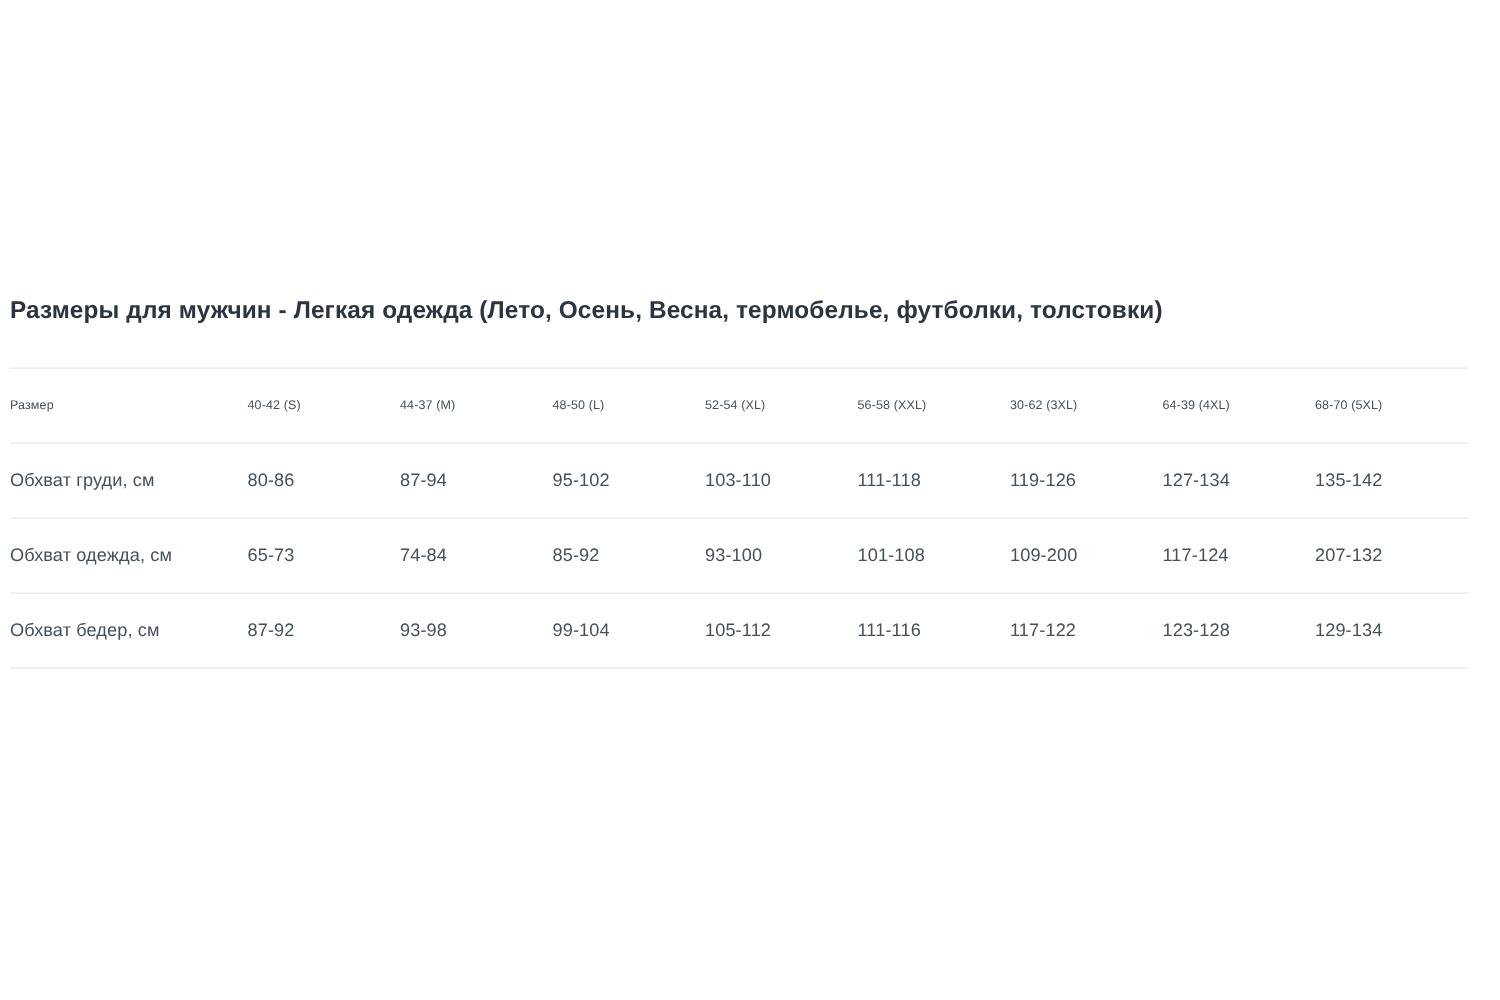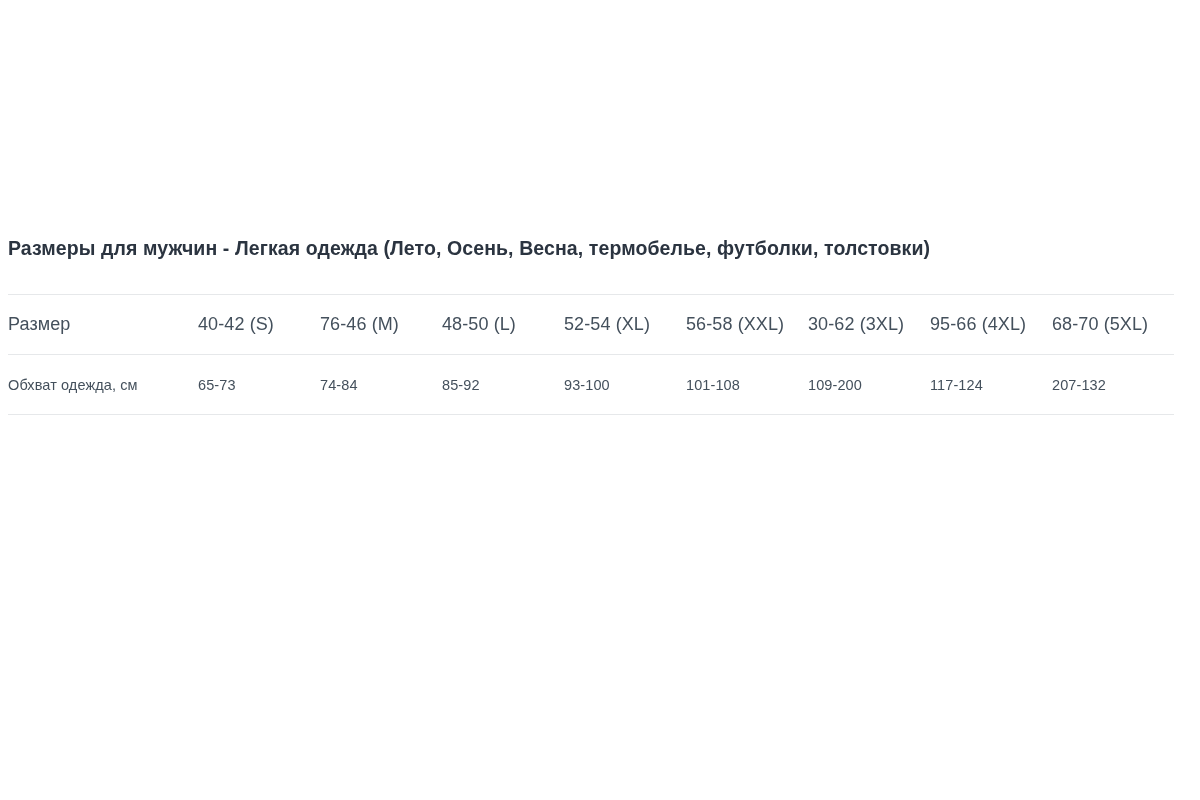--- a/index.html
+++ b/index.html
@@ -64,21 +64,21 @@
     border-top: 1px solid #e6e8ea;
     font-weight: normal;
     letter-spacing: 0.1px;
     white-space: nowrap;
   }
 
   table.size-table thead th {
     border-top: 1px solid #e6e8ea;
     border-bottom: none;
     color: #44505c;
-    font-size: 18px;
+    font-size: 10px;
   }
 
   table.size-table tbody tr:last-child td {
     border-bottom: 1px solid #e6e8ea;
   }
 
   table.size-table .row-label {
     color: #44505c;
   }
 </style>
@@ -100,39 +100,61 @@
         <col class="data-col">
         <col class="data-col">
         <col class="data-col">
         <col class="data-col">
         <col class="data-col">
       </colgroup>
       <thead>
         <tr>
           <th>Размер</th>
           <th>40-42 (S)</th>
-          <th>76-46 (M)</th>
+          <th>44-37 (M)</th>
           <th>48-50 (L)</th>
           <th>52-54 (XL)</th>
           <th>56-58 (XXL)</th>
           <th>30-62 (3XL)</th>
-          <th>95-66 (4XL)</th>
+          <th>64-39 (4XL)</th>
           <th>68-70 (5XL)</th>
         </tr>
       </thead>
       <tbody>
+        <tr>
+          <td class="row-label">Обхват груди, см</td>
+          <td>80-86</td>
+          <td>87-94</td>
+          <td>95-102</td>
+          <td>103-110</td>
+          <td>111-118</td>
+          <td>119-126</td>
+          <td>127-134</td>
+          <td>135-142</td>
+        </tr>
         <tr>
           <td class="row-label">Обхват одежда, см</td>
           <td>65-73</td>
           <td>74-84</td>
           <td>85-92</td>
           <td>93-100</td>
           <td>101-108</td>
           <td>109-200</td>
           <td>117-124</td>
           <td>207-132</td>
         </tr>
+        <tr>
+          <td class="row-label">Обхват бедер, см</td>
+          <td>87-92</td>
+          <td>93-98</td>
+          <td>99-104</td>
+          <td>105-112</td>
+          <td>111-116</td>
+          <td>117-122</td>
+          <td>123-128</td>
+          <td>129-134</td>
+        </tr>
       </tbody>
     </table>
 
   </section>
 
 </div>
 
 </body></html>

